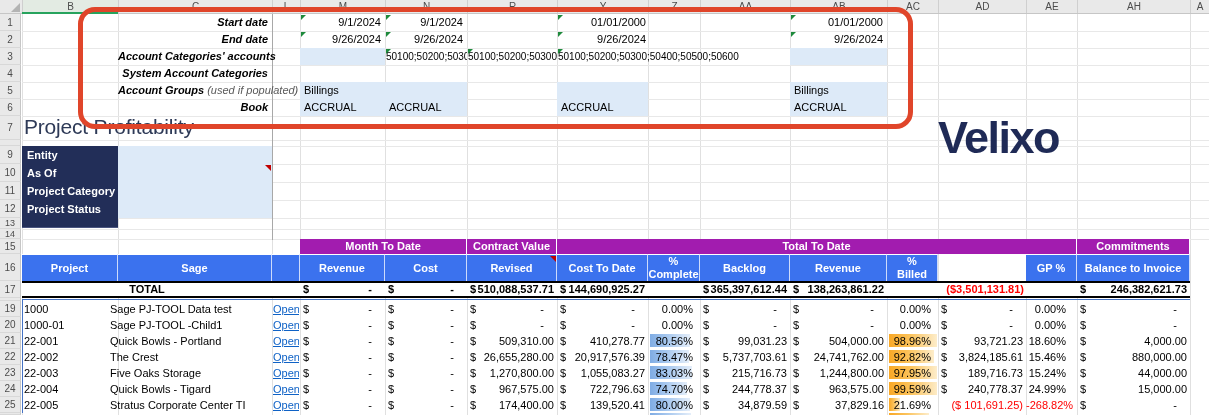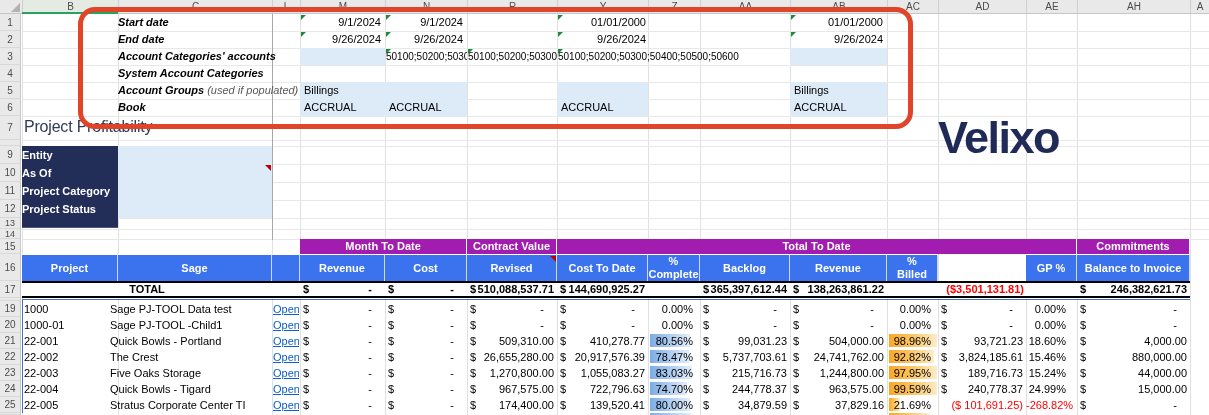--- a/index.html
+++ b/index.html
@@ -11,36 +11,36 @@
   .pane{position:absolute;width:1px;background:#A8A8A8;}
   
   .chdr{position:absolute;left:0;top:0;width:1209px;height:14px;background:#E9E9E9;border-bottom:1px solid #C6C6C6;box-sizing:border-box;}
   .ch{position:absolute;top:0;height:13px;line-height:13px;font-size:10px;color:#4c4c4c;text-align:center;border-left:1px solid #CFCFCF;box-sizing:border-box;}
   .corner{position:absolute;left:0;top:0;width:22px;height:13px;}
   .corner i{position:absolute;right:2px;bottom:1px;width:0;height:0;border-bottom:9px solid #B3B3B3;border-left:9px solid transparent;}
   .bsel{position:absolute;left:22px;top:12px;width:96px;height:2px;background:#27A35D;}
   .rn{position:absolute;left:0;width:21px;background:#E9E9E9;border-right:1px solid #C6C6C6;border-bottom:1px solid #D8D8D8;
       font-size:10px;color:#4c4c4c;text-align:center;box-sizing:border-box;}
   
-  .plabel{position:absolute;left:118px;width:150px;font-weight:700;font-style:italic;height:17px;line-height:17px;white-space:nowrap;}
+  .plabel{position:absolute;left:118px;width:150px;text-align:right;font-weight:700;font-style:italic;height:17px;line-height:17px;white-space:nowrap;}
   .note{font-weight:400;color:#595959;margin-left:3px;}
   .pcell{position:absolute;height:17px;line-height:17px;white-space:nowrap;overflow:hidden;box-sizing:border-box;}
   .pr{text-align:right;padding-right:4px;}
   .pl{padding-left:4px;}
   .fill{background:#DDEAF8;}
   .acctxt{font-size:10px;}
   
   .gt{position:absolute;width:0;height:0;border-top:5px solid #1E8A3C;border-right:5px solid transparent;}
   .rt{position:absolute;width:0;height:0;border-top:6px solid #C00000;border-left:6px solid transparent;}
   
-  .title{position:absolute;left:24px;top:115px;font-size:16px;line-height:24px;font-weight:500;color:#2E3A57;letter-spacing:-.2px;}
+  .title{position:absolute;left:24px;top:115px;font-size:21px;line-height:24px;font-weight:500;color:#2E3A57;letter-spacing:-.2px;}
   .brand{position:absolute;left:938px;top:112px;font-size:45px;font-weight:700;color:#1F2A56;letter-spacing:-1.5px;}
   .ann{position:absolute;left:78px;top:7px;width:835px;height:122px;border:5px solid #E0452A;border-radius:17px;box-sizing:border-box;pointer-events:none;}
   
-  .flabel{position:absolute;left:22px;width:96px;height:28px;line-height:18px;background:#222E58;color:#fff;font-weight:700;box-sizing:border-box;border-bottom:1px solid #4A5580;}
+  .flabel{position:absolute;left:22px;width:96px;height:28px;line-height:18px;background:#222E58;color:#fff;font-weight:700;padding-left:5px;box-sizing:border-box;border-bottom:1px solid #4A5580;}
   .fval{position:absolute;left:118px;width:154px;height:18px;background:#DDEAF8;}
   
   .gh{position:absolute;top:239px;height:15px;line-height:15px;background:#a21caf;color:#fff;font-weight:700;text-align:center;border-right:1px solid #fff;box-sizing:border-box;}
   .th{position:absolute;top:254px;height:27px;line-height:26px;background:#3B72EE;color:#fff;font-weight:700;text-align:center;border-right:1px solid rgba(255,255,255,.75);border-top:1px solid #fff;box-sizing:border-box;white-space:nowrap;overflow:hidden;}
   .th.two{line-height:13px;display:flex;flex-direction:column;justify-content:center;}
   
   .trow{position:absolute;left:0;width:1209px;height:16px;line-height:16px;}
   .c{position:absolute;top:0;height:16px;white-space:nowrap;overflow:hidden;box-sizing:border-box;}
   .cB{left:24px;width:92px;} .cC{left:110px;width:148px;} .cL{left:273px;width:26px;}
   .cM{left:300px;width:85px;} .cN{left:385px;width:82px;} .cR{left:467px;width:90px;}

